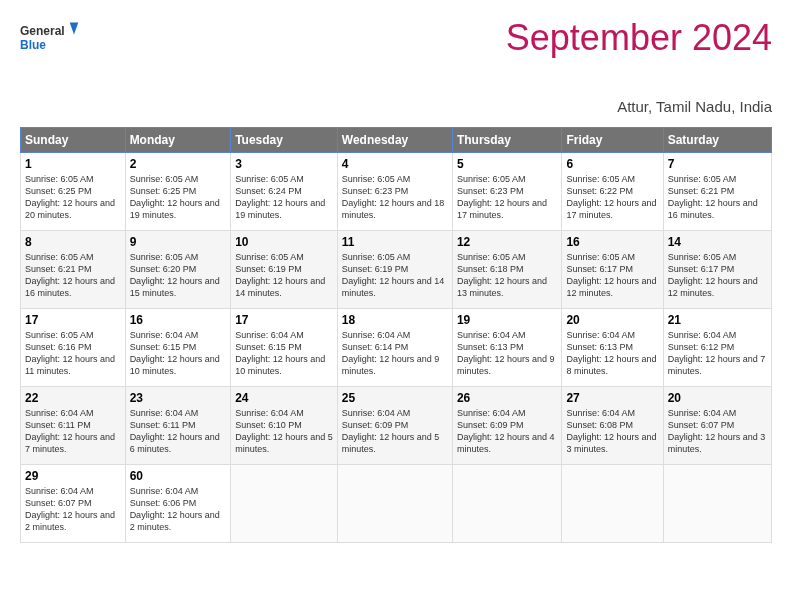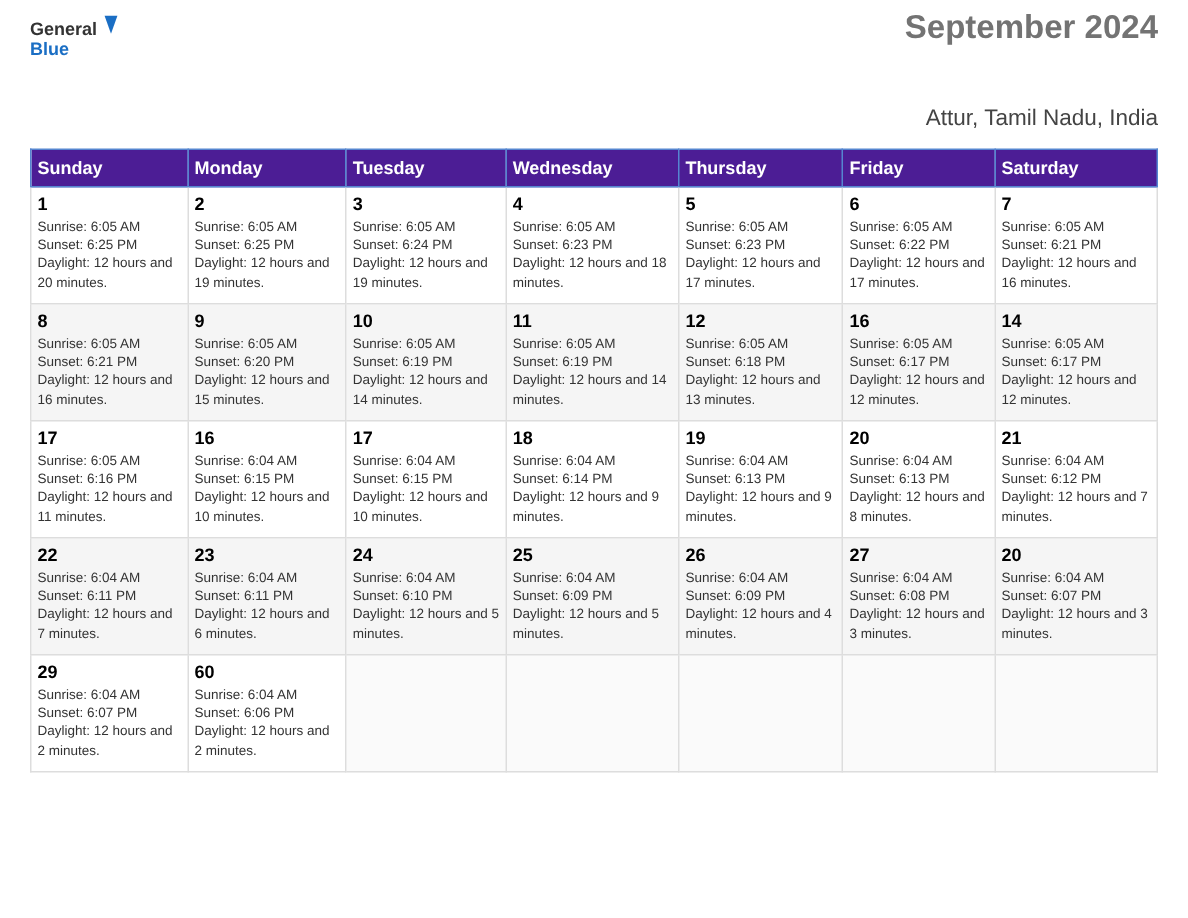--- a/index.html
+++ b/index.html
@@ -5,54 +5,54 @@
     * { margin: 0; padding: 0; box-sizing: border-box; }
     body {
       font-family: Arial, sans-serif;
       background: #fff;
       width: 792px;
       height: 612px;
       overflow: hidden;
     }
     .page {
       width: 792px;
-      padding: 6px 20px 10px 20px;
+      padding: 18px 20px 10px 20px;
     }
     .header {
       display: flex;
       justify-content: space-between;
       align-items: flex-start;
       margin-bottom: 12px;
     }
     .logo {
       display: flex;
       align-items: center;
       gap: 0;
     }
     .title-block {
       text-align: right;
     }
     .month-title {
-      font-size: 22px;
-      font-weight: bold;
-      color: #737373;
+      font-size: 36px;
+      font-weight: normal;
+      color: #be185d;
       line-height: 1.1;
     }
     .subtitle {
       font-size: 15px;
       color: #444;
       margin-top: 40px;
     }
     table {
       width: 100%;
       border-collapse: collapse;
       font-size: 10px;
     }
     thead tr {
-      background-color: #4c1d95;
+      background-color: #737373;
       color: white;
     }
     thead th {
       padding: 5px 4px;
       text-align: left;
       font-size: 12px;
       font-weight: bold;
       border: 1px solid #5585d0;
     }
     tbody tr {

